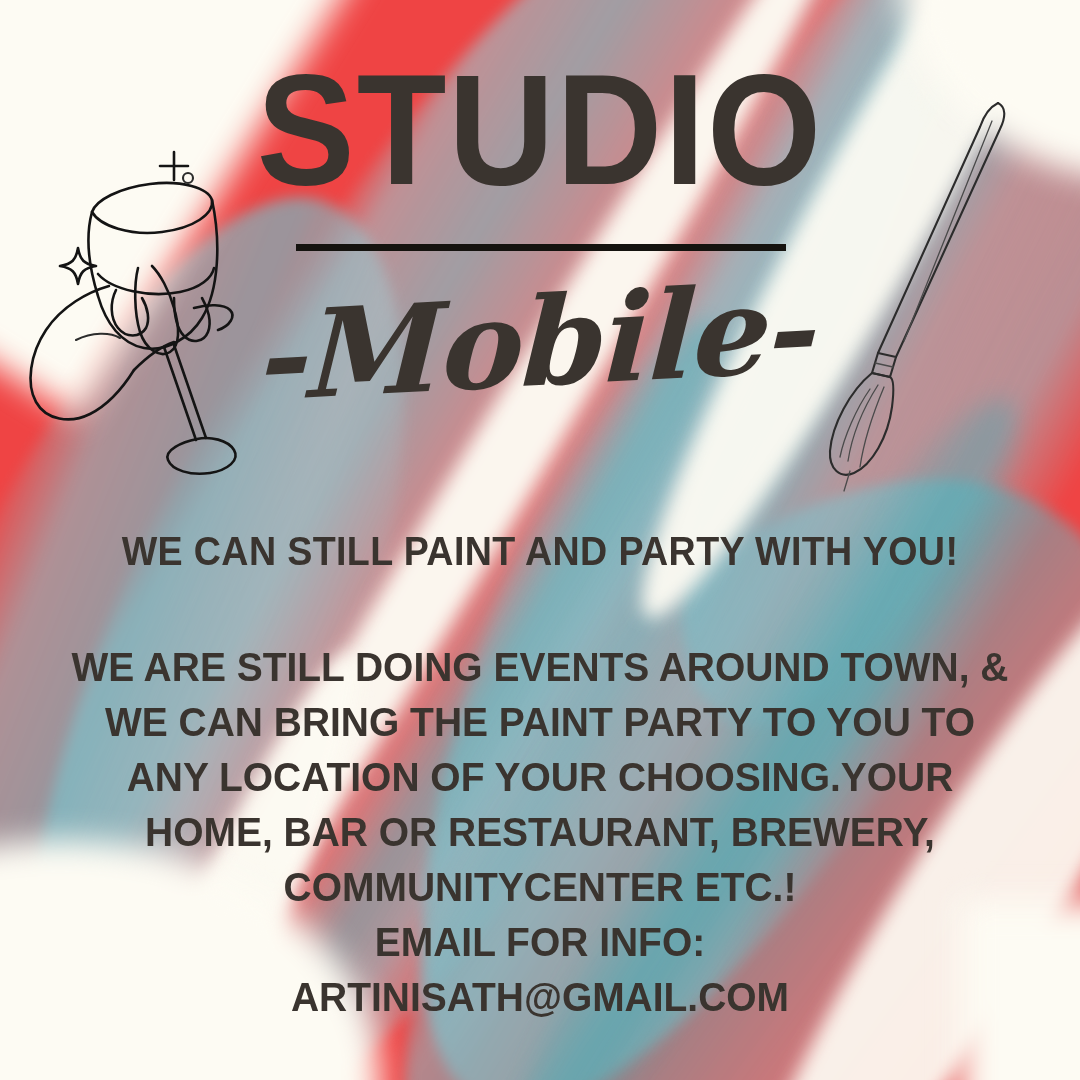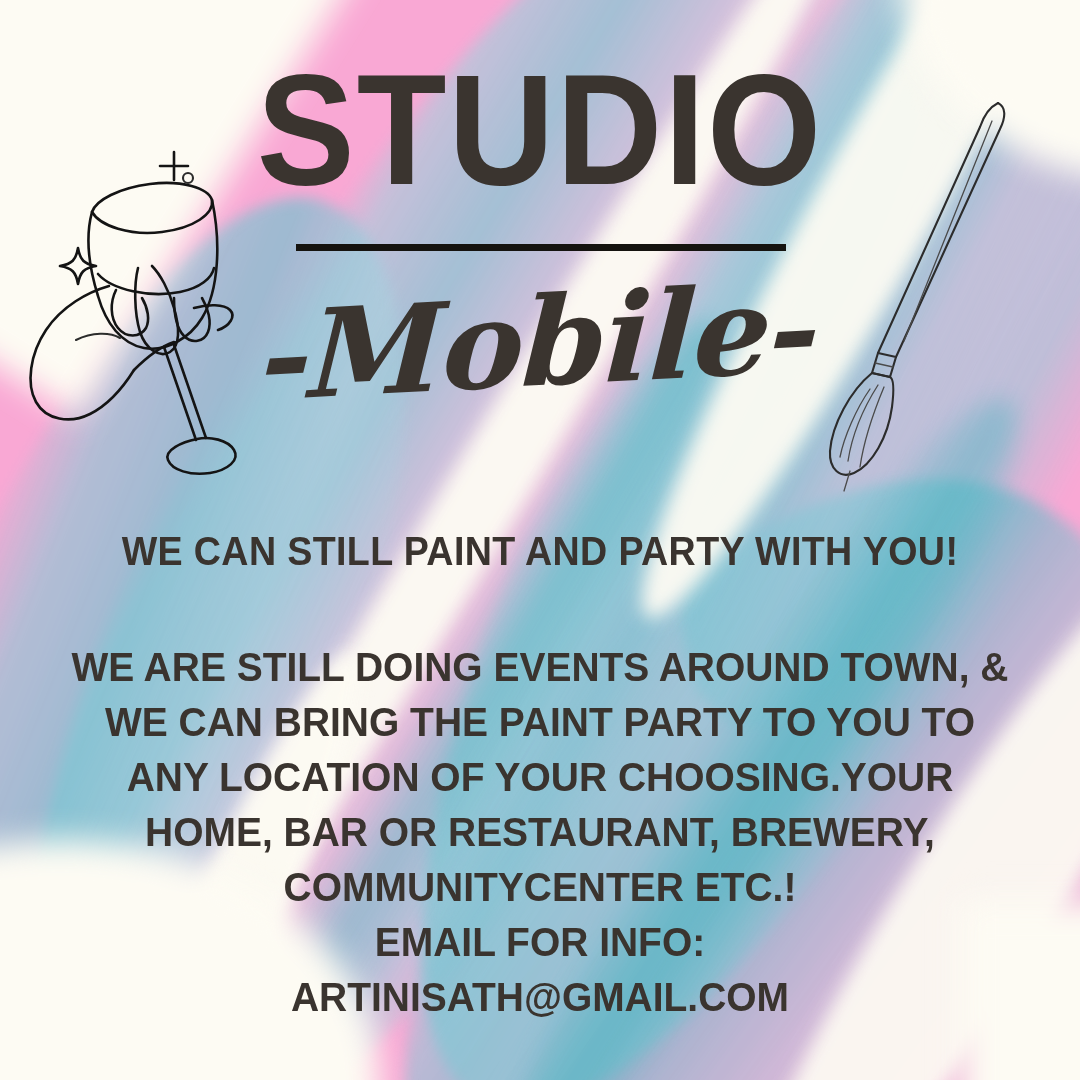--- a/index.html
+++ b/index.html
@@ -4,21 +4,21 @@
 <title>Studio Mobile Flyer</title>
 <style>
   html,body{margin:0;padding:0;}
   body{
     width:1080px;height:1080px;overflow:hidden;
     background:#FDFBF3;
     font-family:"Liberation Sans", sans-serif;
   }
   #flyer{
     position:relative;width:1080px;height:1080px;
-    background:#f9a8d4;overflow:hidden;
+    background:#ef4444;overflow:hidden;
   }
 
   
   .wc-layer{position:absolute;inset:0;overflow:hidden;pointer-events:none;}
 
   .stroke{
     position:absolute;
     border-radius:48% 52% 46% 54% / 50% 48% 52% 50%;
     filter:blur(7px);
     opacity:.85;

